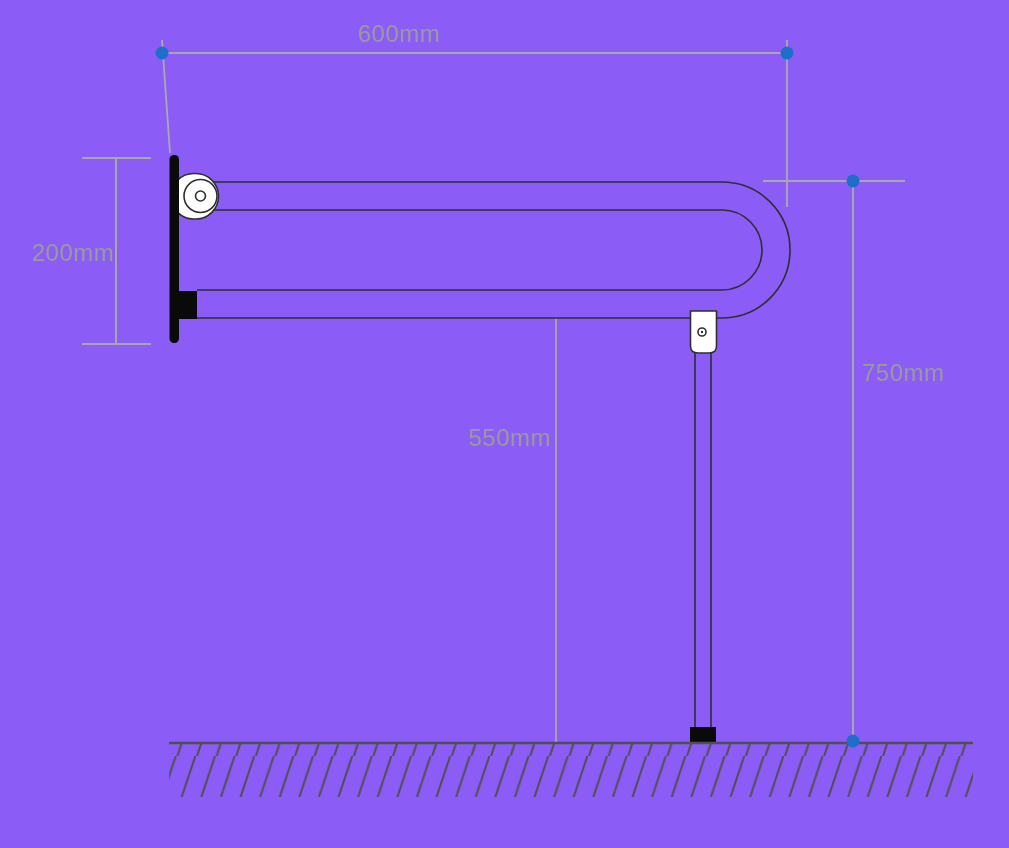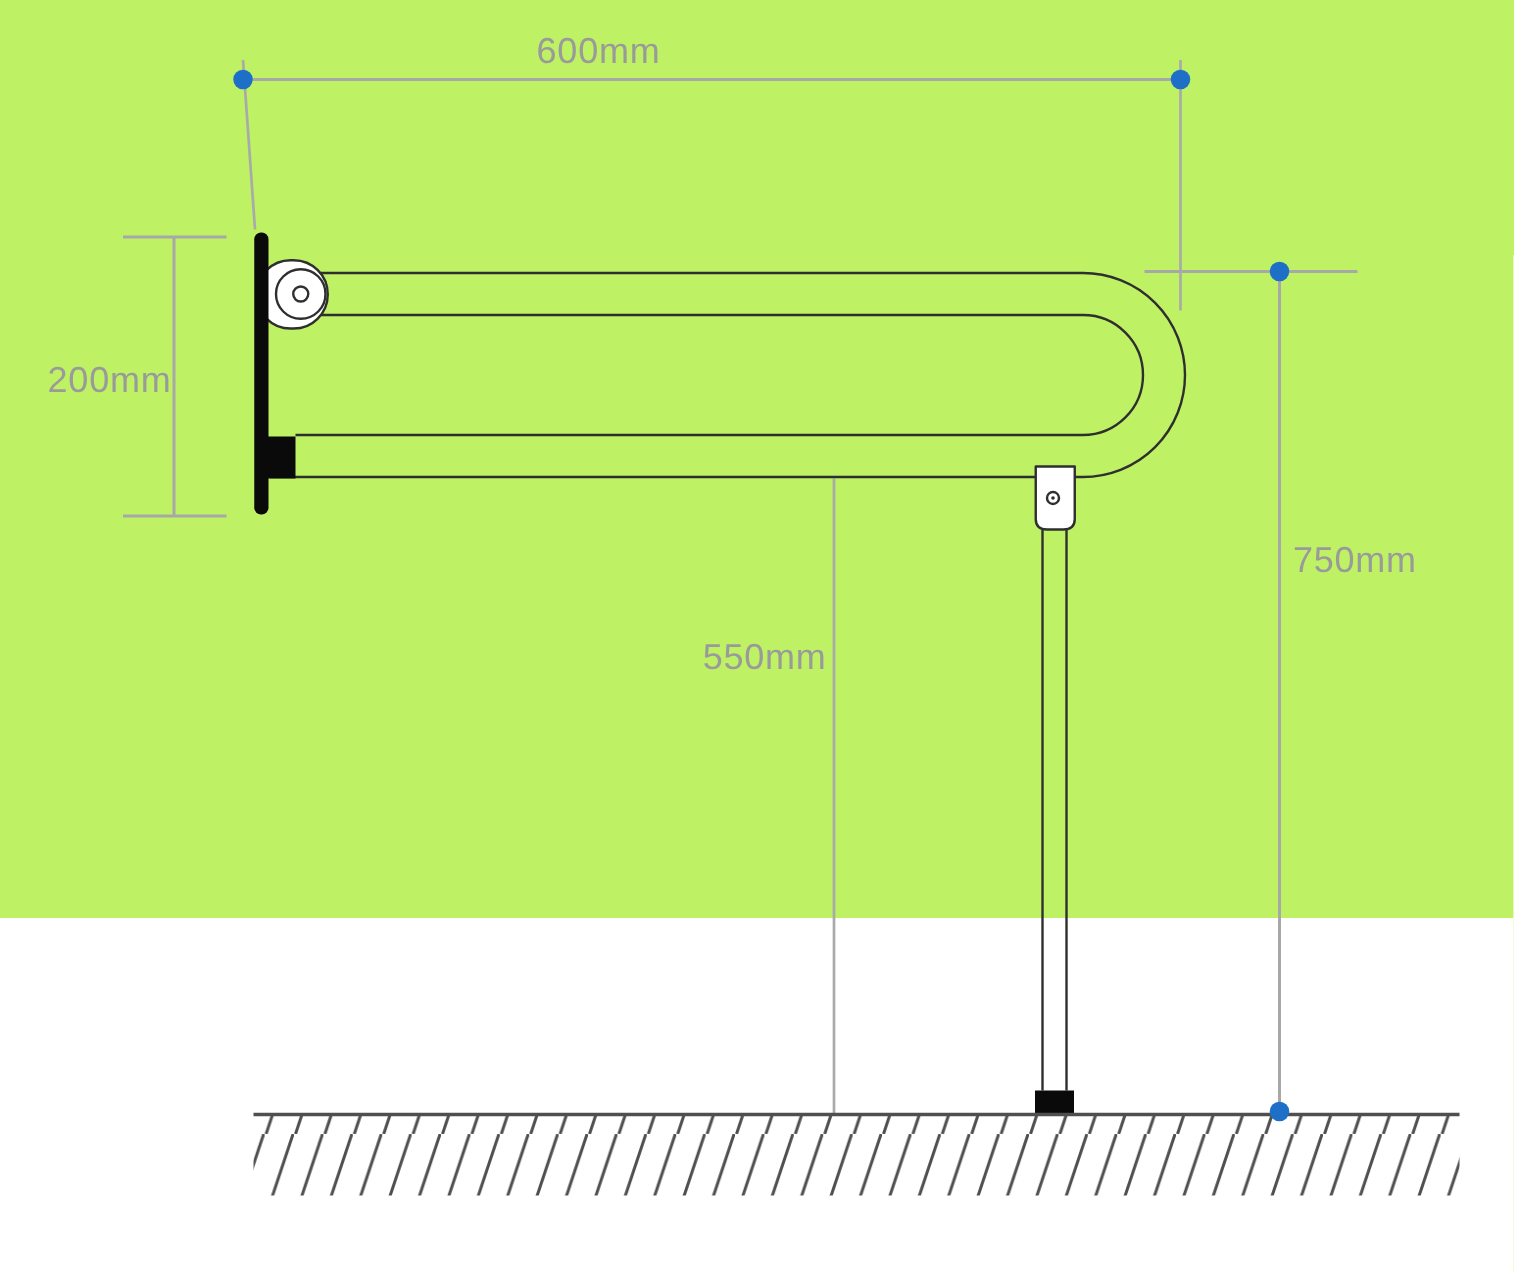--- a/index.html
+++ b/index.html
@@ -7,22 +7,22 @@
     padding: 0;
     background: #ffffff;
     width: 1009px;
     height: 848px;
     overflow: hidden;
     font-family: "Liberation Sans", sans-serif;
   }
   .stage {
     position: relative;
     width: 1009px;
-    height: 612px;
-    background: #bef264;
+    height: 848px;
+    background: #8b5cf6;
   }
   svg text {
     font-family: "Liberation Sans", sans-serif;
     font-size: 24px;
     fill: #9a9a9a;
     letter-spacing: 0.5px;
   }
   .dim-line {
     stroke: #a8a8a8;
     stroke-width: 2;

